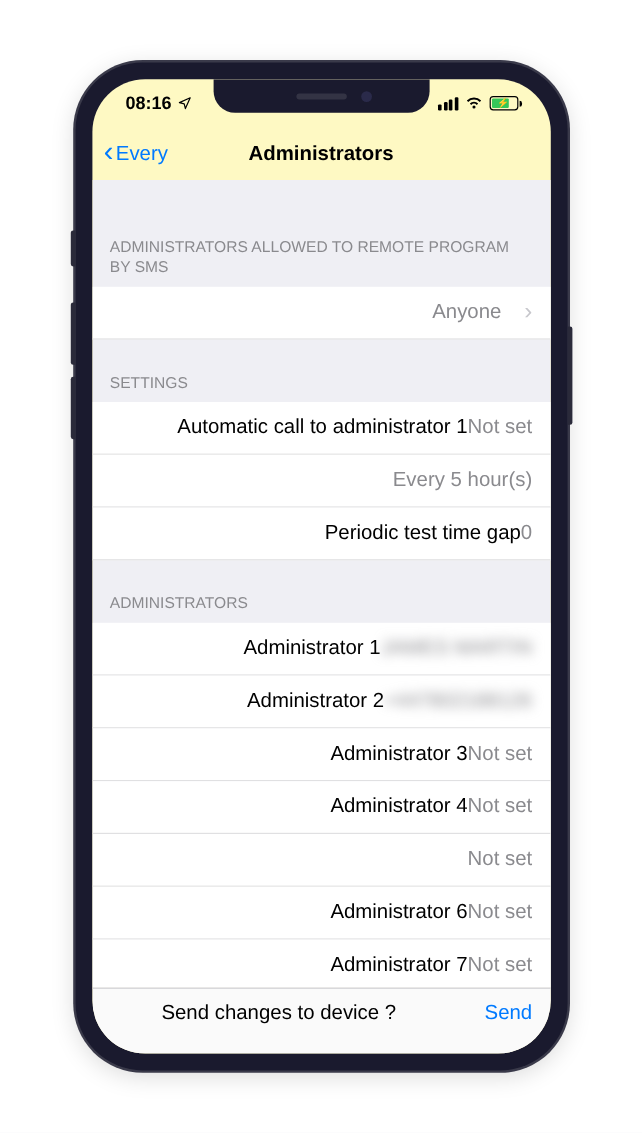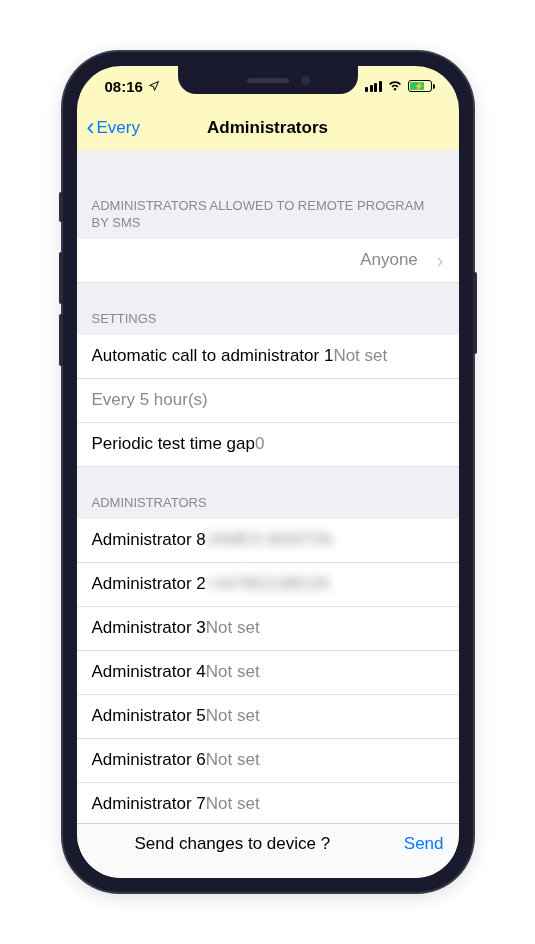--- a/index.html
+++ b/index.html
@@ -195,21 +195,21 @@
       letter-spacing: 0;
       line-height: 1.3;
     }
     .section-header.first {
       padding-top: 48px;
     }
     .row {
       background: #fff;
       display: flex;
       align-items: center;
-      justify-content: flex-start;
+      justify-content: flex-end;
       padding: 11px 15px;
       font-size: 17px;
       min-height: 44px;
       border-bottom: 0.5px solid #e0e0e2;
     }
     .row:first-of-type {
       border-top: 0.5px solid #e0e0e2;
     }
     .row-label {
       color: #000;
@@ -322,37 +322,36 @@
       <div class="row">
         <span class="row-value">Every 5 hour(s)</span>
       </div>
       <div class="row">
         <span class="row-label">Periodic test time gap</span>
         <span class="row-value">0</span>
       </div>
 
       <div class="section-header">ADMINISTRATORS</div>
       <div class="row">
-        <span class="row-label">Administrator 8</span>
+        <span class="row-label">Administrator 1</span>
         <span class="row-value blurred">JAMES MARTIN</span>
       </div>
       <div class="row">
         <span class="row-label">Administrator 2</span>
         <span class="row-value blurred">+447802188126</span>
       </div>
       <div class="row">
         <span class="row-label">Administrator 3</span>
         <span class="row-value">Not set</span>
       </div>
       <div class="row">
         <span class="row-label">Administrator 4</span>
         <span class="row-value">Not set</span>
       </div>
       <div class="row">
-        <span class="row-label">Administrator 5</span>
         <span class="row-value">Not set</span>
       </div>
       <div class="row">
         <span class="row-label">Administrator 6</span>
         <span class="row-value">Not set</span>
       </div>
       <div class="row">
         <span class="row-label">Administrator 7</span>
         <span class="row-value">Not set</span>
       </div>

